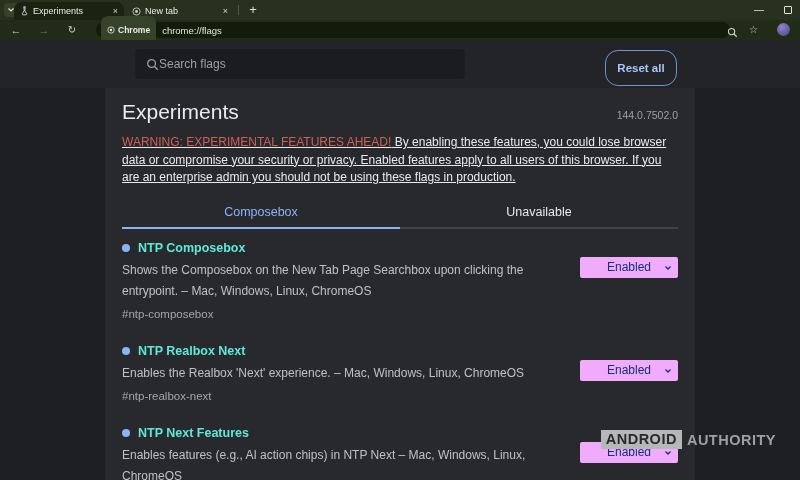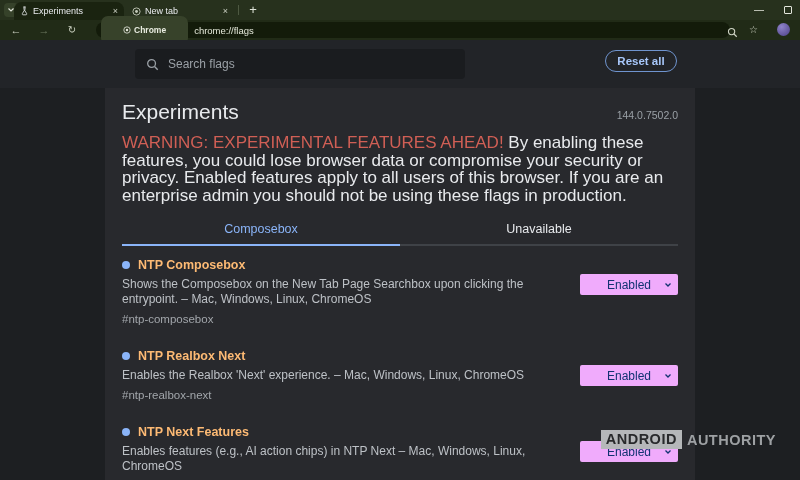--- a/index.html
+++ b/index.html
@@ -25,58 +25,58 @@
   .win-max { width:8px; height:8px; border:1px solid #e2e5db; border-radius:1px; }
 
   
   .toolbar { position:absolute; top:20px; left:0; right:0; height:20px; background:#212b17; }
   .nav-btn { position:absolute; top:0; width:16px; height:20px; text-align:center; line-height:20px;
     color:#ccd2c2; font-size:11px; }
   .nav-back { left:8px; } .nav-fwd { left:36px; color:#6e7a60; } .nav-reload { left:64px; font-size:10px; }
   .omnibox { position:absolute; left:96px; top:2px; width:634px; height:16px; border-radius:8px;
     background:#131b0a; display:flex; align-items:center; gap:6px; padding:0 5px; }
   .chip { display:flex; align-items:center; gap:3px; background:#37422a; border-radius:7px;
-    height:29px; padding:0 22px; color:#e8ebe0; font-size:8.5px; font-weight:bold; }
+    height:29px; padding:0 6px; color:#e8ebe0; font-size:8.5px; font-weight:bold; }
   .url { color:#e4e8da; font-size:9.5px; }
   .tb-zoom { position:absolute; right:62px; top:4px; }
   .tb-star { position:absolute; right:42px; top:3px; color:#cfd4c5; font-size:10px; line-height:14px; }
   .avatar { position:absolute; right:10px; top:3px; width:13px; height:13px; border-radius:50%;
     background:radial-gradient(circle at 35% 30%, #8f83c9, #4b3f86); }
 
   
   .search-band { position:absolute; top:40px; left:0; right:0; height:48px; background:#222428; }
   .search-box { position:absolute; left:135px; top:9px; width:330px; height:30px; background:#1a1c1f;
-    border-radius:4px; display:flex; align-items:center; gap:9px; padding:0 11px; }
+    border-radius:4px; display:flex; align-items:center; padding:0 11px; }
   .search-box input { flex:1; background:transparent; border:none; outline:none; color:#e8eaed;
     font-size:12px; font-family:"Liberation Sans", sans-serif; }
   .search-box input::placeholder { color:#9aa0a6; }
-  .reset-btn { position:absolute; left:605px; top:10px; width:72px; height:22px; border-radius:13px;
+  .reset-btn { position:absolute; left:605px; top:10px; width:72px; height:36px; border-radius:13px;
     border:1px solid #6f94cf; background:transparent; color:#a8c7fa; font-size:11.5px; font-weight:bold;
     display:flex; align-items:center; justify-content:center; font-family:"Liberation Sans", sans-serif; }
 
   
   .content { position:absolute; top:88px; left:105px; width:590px; bottom:0; background:#28292d;
     padding:12px 17px 0; overflow:hidden; }
   .title-row { display:flex; align-items:flex-end; justify-content:space-between; }
   .page-title { font-size:21px; font-weight:400; color:#e8eaed; }
   .version { font-size:10.5px; color:#9aa0a6; padding-bottom:3px; }
-  .warning { margin-top:10px; font-size:17px; line-height:17.5px; color:#e8eaed; }
+  .warning { margin-top:10px; font-size:12px; line-height:17.5px; color:#e8eaed;text-decoration:underline; }
   .warning .hl { color:#d05f55; }
   .page-tabs { display:flex; margin-top:11px; }
   .page-tab { flex:1; text-align:center; font-size:12.5px; padding:7px 0 8px;
     border-bottom:2px solid #3f4247; color:#e8eaed; }
   .page-tab.active { color:#8ab4f8; border-bottom-color:#8ab4f8; }
 
   .flags { margin-top:12px; }
   .flag-row { display:flex; margin-bottom:22px; }
   .flag-info { width:430px; }
   .flag-title-line { display:flex; align-items:center; gap:8px; }
   .flag-dot { width:8px; height:8px; border-radius:50%; background:#8ab4f8; flex:none; }
-  .flag-name { font-size:12.5px; font-weight:bold; color:#fdba74; }
-  .flag-desc { margin-top:5px; font-size:12px; line-height:15px; color:#bdc1c6; }
+  .flag-name { font-size:12.5px; font-weight:bold; color:#5eead4; }
+  .flag-desc { margin-top:5px; font-size:12px; line-height:21px; color:#bdc1c6; }
   .flag-link { display:inline-block; margin-top:6px; font-size:11.5px; color:#a2a6ab;
     cursor:pointer; }
   .flag-control { margin-left:auto; padding-top:16px; }
   .flag-select { position:relative; width:98px; height:21px; background:#f0abfc; border-radius:2px;
     color:#123372; font-size:12px; display:flex; align-items:center; justify-content:center; cursor:pointer;text-align:center; }
   .flag-select .chev { position:absolute; right:6px; top:7px; }
 
   
   .watermark { position:absolute; right:24px; top:430px; z-index:5; display:flex; align-items:center;
     gap:5px; font-weight:bold; font-size:14.5px; letter-spacing:0.5px; }

